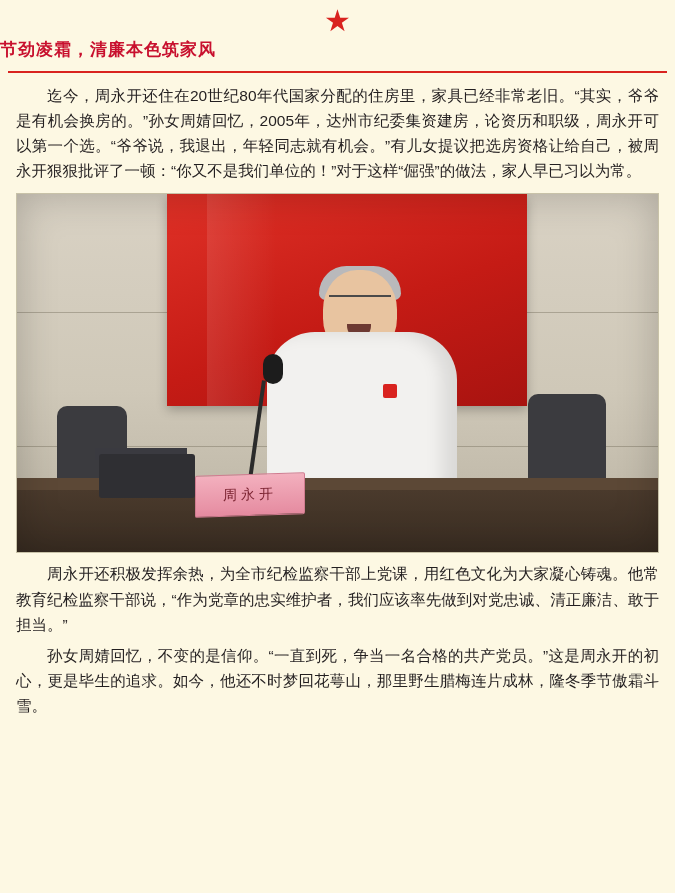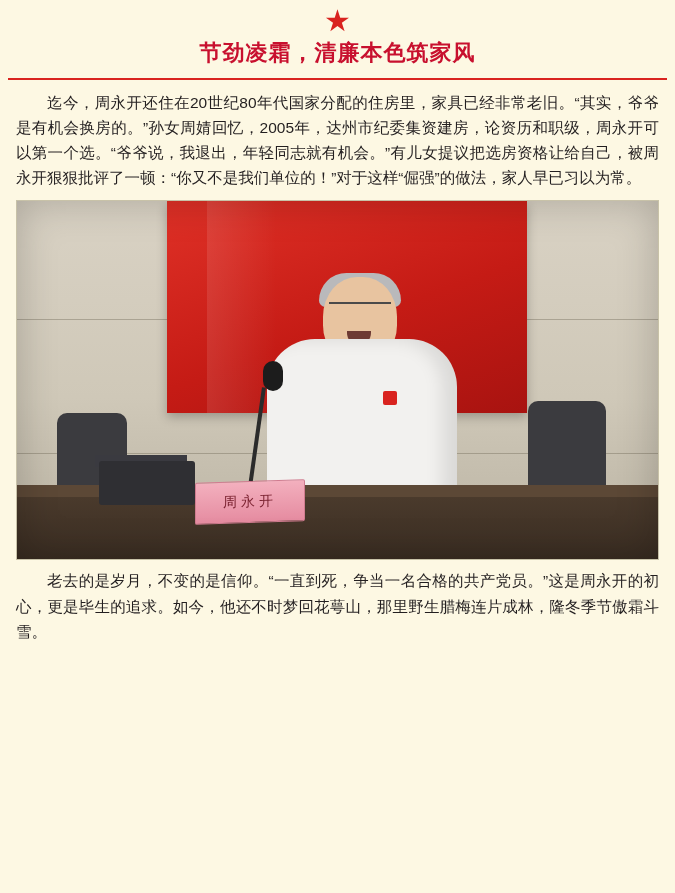--- a/index.html
+++ b/index.html
@@ -27,23 +27,23 @@
     height: 34px;
     box-sizing: border-box;
   }
   .star {
     display: inline-block;
     color: #d9231f;
     font-size: 30px;
     line-height: 30px;
   }
   .headline {
-    text-align: center;
+    text-align: left;
     color: #c8102e;
-    font-size: 22px;
+    font-size: 17px;
     font-weight: bold;
     letter-spacing: 1px;
     padding: 4px 0 10px 0;
     font-family: "Liberation Sans", sans-serif;
   }
   .divider {
     height: 2px;
     background: #d9231f;
     margin: 0 8px 10px 8px;
   }
@@ -276,16 +276,17 @@
       <div class="mic-stand"></div>
       <div class="mic-head"></div>
       <div class="table-top"></div>
       <div class="table"></div>
       <div class="laptop-screen"></div>
       <div class="laptop"></div>
       <div class="nameplate">周永开</div>
       <div class="photo-shadow"></div>
     </div>
 
-    <p class="para">老去的是岁月，不变的是信仰。“一直到死，争当一名合格的共产党员。”这是周永开的初心，更是毕生的追求。如今，他还不时梦回花萼山，那里野生腊梅连片成林，隆冬季节傲霜斗雪。</p>
+    <p class="para">周永开还积极发挥余热，为全市纪检监察干部上党课，用红色文化为大家凝心铸魂。他常教育纪检监察干部说，“作为党章的忠实维护者，我们应该率先做到对党忠诚、清正廉洁、敢于担当。”</p>
+    <p class="para">孙女周婧回忆，不变的是信仰。“一直到死，争当一名合格的共产党员。”这是周永开的初心，更是毕生的追求。如今，他还不时梦回花萼山，那里野生腊梅连片成林，隆冬季节傲霜斗雪。</p>
 
   </div>
 </div>
 
 </body></html>

